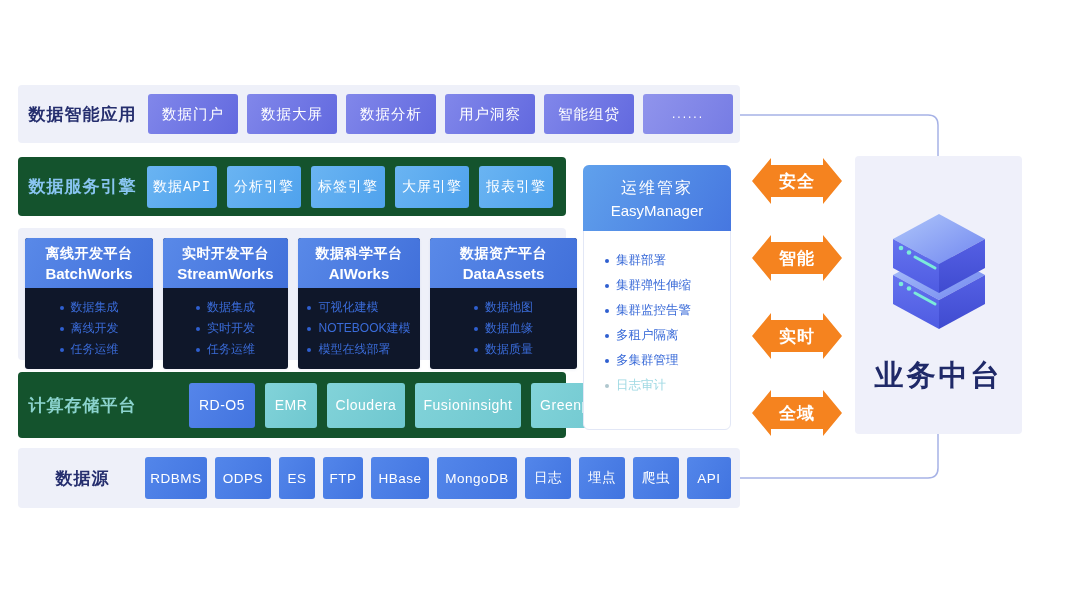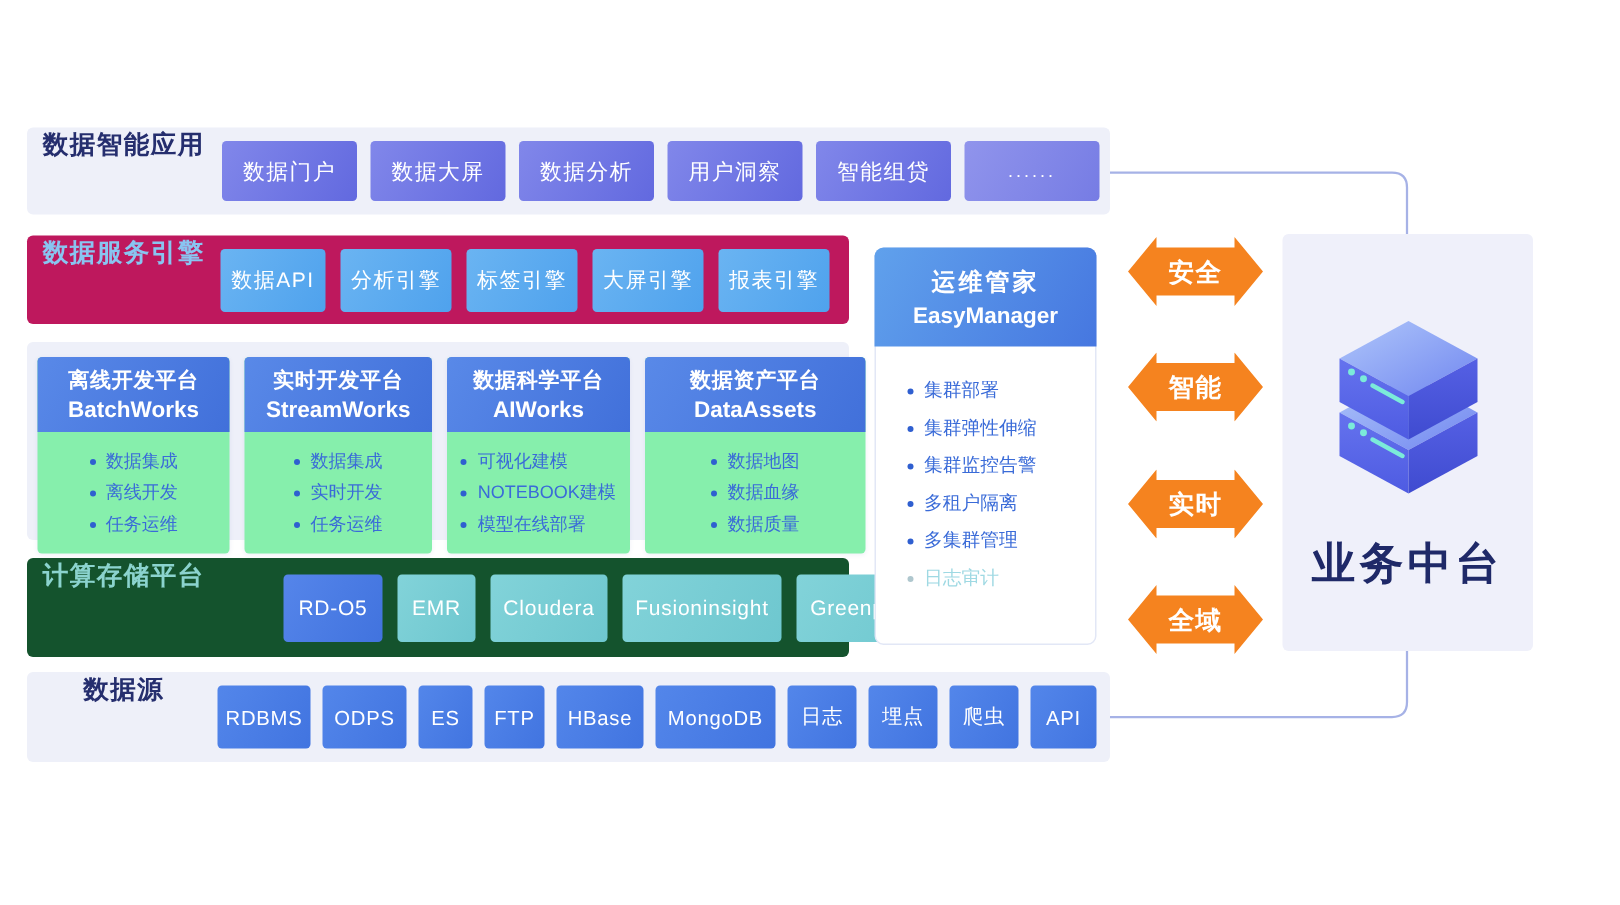--- a/index.html
+++ b/index.html
@@ -1,49 +1,49 @@
 <!DOCTYPE html>
 <html><head>
 <meta charset="utf-8">
 <style>
   html,body{margin:0;padding:0;background:#fff;}
   #stage{position:relative;width:1080px;height:603px;background:#ffffff;overflow:hidden;
          font-family:"Liberation Sans",sans-serif;}
-  .row{position:absolute;left:18px;border-radius:4px;display:flex;}
+  .row{position:absolute;left:18px;border-radius:4px;display:flex;align-items:center;}
   .row-lav{background:#EEF0F9;}
-  .row-blue{background:#be185d;}
+  .row-blue{background:#14532d;font-family:Liberation Mono, monospace;}
   .row-mint{background:#14532d;}
   .row-label{width:129px;flex-shrink:0;text-align:center;font-weight:bold;font-size:17px;letter-spacing:1px;}
   .lbl-navy{color:#252E6E;}
   .lbl-lblue{color:#89C5F1;}
   .lbl-teal{color:#8BD3CE;}
   .chips{display:flex;align-items:center;}
   .chip{height:40px;border-radius:3px;color:#fff;font-size:14.5px;display:flex;
         align-items:center;justify-content:center;flex-shrink:0;letter-spacing:1px;}
   .chip-app{background:linear-gradient(120deg,#8187EA 0%,#6269DF 100%);margin-right:9px;}
   .chip-app.lighter{background:linear-gradient(120deg,#9094EC 0%,#767CE4 100%);font-size:12px;letter-spacing:2px;}
   .chip-engine{background:linear-gradient(120deg,#6AB4F2 0%,#4FA2ED 100%);height:42px;margin-right:10px;font-size:14px;}
   .chip-storage{background:linear-gradient(120deg,#82D3D9 0%,#6EC7CF 100%);height:45px;margin-right:10px;font-size:14px;letter-spacing:0.5px;}
   .chip-storage.highlight{background:linear-gradient(120deg,#5585EA 0%,#4173DE 100%);}
   .chip-source{background:linear-gradient(120deg,#5386EA 0%,#4174E0 100%);height:42px;margin-right:8px;font-size:13.5px;letter-spacing:0.5px;}
 
   .cards{display:flex;margin-left:7px;}
-  .card{background:#86efac;border-radius:3px;margin-right:10px;box-shadow:0 1px 3px rgba(60,80,160,0.08);}
+  .card{background:#0f172a;border-radius:3px;margin-right:10px;box-shadow:0 1px 3px rgba(60,80,160,0.08);}
   .card-header{background:linear-gradient(120deg,#5989E8 0%,#4170DA 100%);border-radius:3px 3px 0 0;
                color:#fff;text-align:center;padding:7px 2px 6px;font-weight:bold;}
   .card-header .cn{display:block;font-size:14px;letter-spacing:0.5px;}
   .card-header .en{display:block;font-size:15px;margin-top:2px;}
   .bullets{list-style:none;margin:9px auto 0;padding:0 0 9px;width:fit-content;}
   .bullets li{display:flex;align-items:center;font-size:12px;color:#3A6BD8;line-height:21px;white-space:nowrap;}
   .dot{width:4px;height:4px;border-radius:50%;background:#2F5FD0;margin-right:7px;flex-shrink:0;}
 
   #em-panel{position:absolute;left:583px;top:165px;width:148px;height:265px;background:#fff;
             border:1px solid #E2E7F6;border-radius:6px;box-sizing:border-box;z-index:2;}
   #em-header{height:66px;margin:-1px -1px 0;border-radius:6px 6px 0 0;
-             background:linear-gradient(120deg,#60A1EC 0%,#4677E0 100%);color:#fff;font-weight:bold;
+             background:linear-gradient(120deg,#60A1EC 0%,#4677E0 100%);color:#fff;font-weight:normal;
              display:flex;flex-direction:column;align-items:center;justify-content:center;}
   #em-header .cn{font-size:16px;letter-spacing:2px;}
   #em-header .en{font-size:15px;margin-top:3px;}
   #em-panel .bullets{margin:17px 0 0 21px;}
   #em-panel .bullets li{font-size:12.5px;line-height:25px;}
   #em-panel .bullets li.muted{color:#9FD9E3;}
   #em-panel .bullets li.muted .dot{background:#AFC7CE;}
 
   .arrow{position:absolute;left:752px;width:90px;height:46px;z-index:2;}
   .arrow svg{position:absolute;inset:0;}

